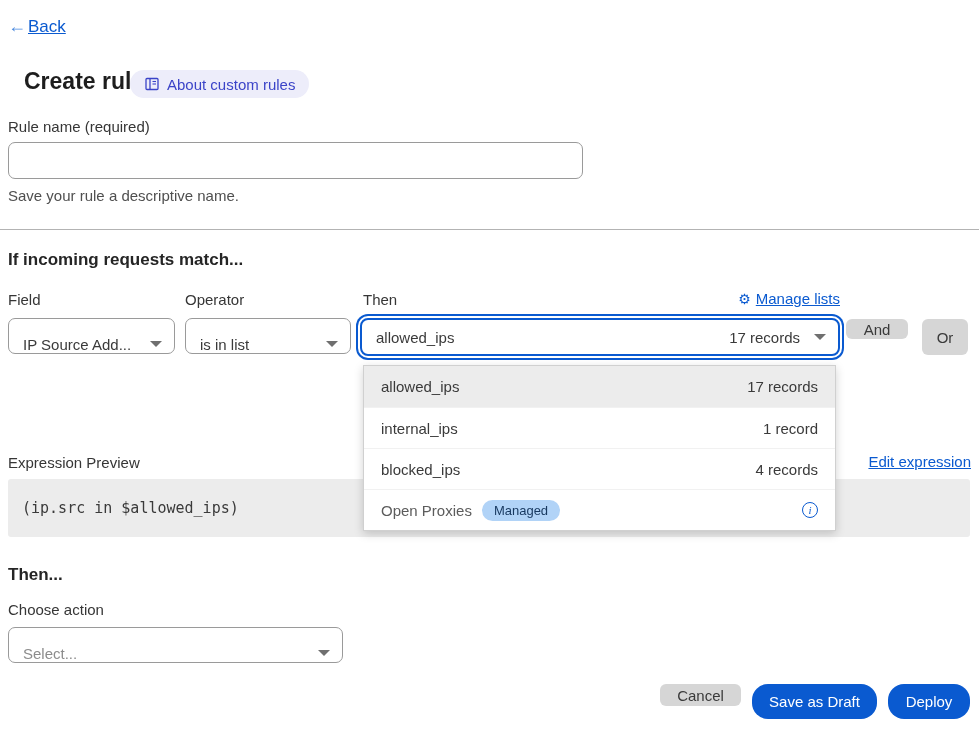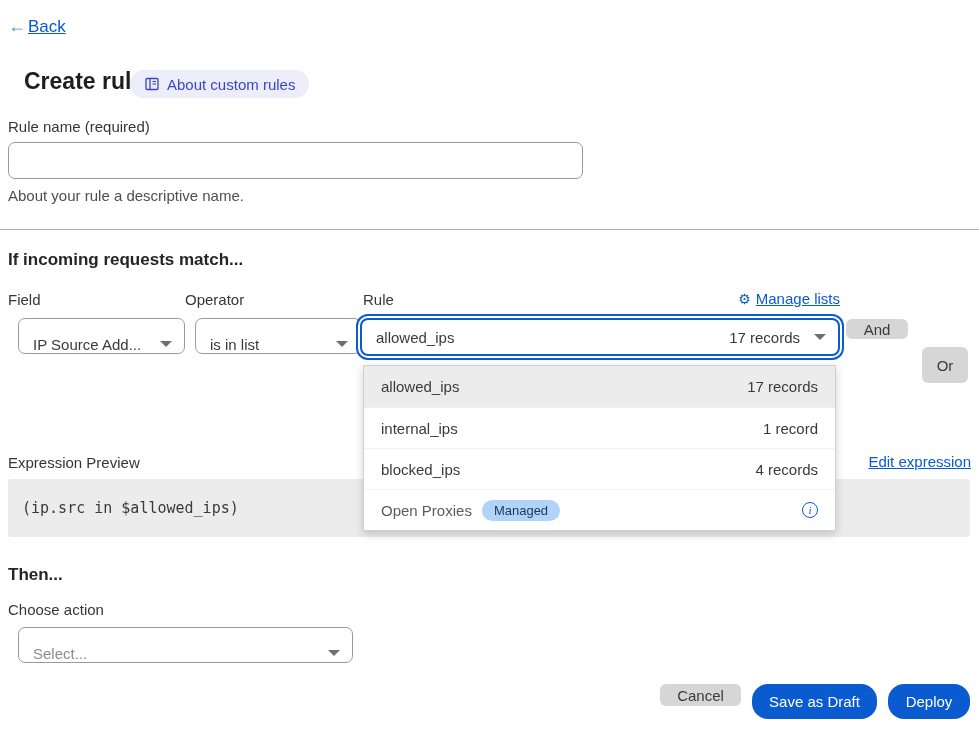--- a/index.html
+++ b/index.html
@@ -24,21 +24,21 @@
   .field-label { font-size:15px; color:#363636; }
   .text-input { left:8px; top:142px; width:575px; height:37px; border:1px solid #9a9a9a; border-radius:7px;
                 font-size:15px; padding:0 12px; color:#333; outline:none; background:#fff; }
   .helper-text { left:8px; top:187px; font-size:15px; color:#4f4f4f; }
   .divider { left:0; top:229px; width:979px; height:1px; background:#b3b3b3; }
 
   .section-heading { font-size:17px; font-weight:700; color:#252525; }
 
   
   .select { height:36px; border:1px solid #9a9a9a; border-radius:7px; background:#fff; display:flex;
-            align-items:center; justify-content:space-between; padding:16px 12px 0 14px; cursor:pointer;margin-left:10px; }
+            align-items:center; justify-content:space-between; padding:16px 12px 0 14px; cursor:pointer; }
   .select .sel-text { font-size:15px; color:#3a3a3a; }
   .sel-placeholder { color:#8c8c8c !important; }
   .chevron { width:0; height:0; border-left:6px solid transparent; border-right:6px solid transparent;
              border-top:6px solid #6f6f6f; }
 
   
   .value-combo { left:360px; top:318px; width:480px; height:38px; background:#fff;
                  border:2px solid #0a5ad0; border-radius:8px;
                  box-shadow:0 0 0 2px #fff, 0 0 0 4px #0a5ad0;
                  display:flex; align-items:center; justify-content:space-between; padding:0 12px 0 14px; cursor:pointer; }
@@ -100,29 +100,29 @@
       <rect x="2" y="2.5" width="12" height="11" rx="1" fill="none" stroke="#3b44c8" stroke-width="1.3"></rect>
       <line x1="6" y1="2.5" x2="6" y2="13.5" stroke="#3b44c8" stroke-width="1.3"></line>
       <line x1="8.5" y1="5.5" x2="12" y2="5.5" stroke="#3b44c8" stroke-width="1.1"></line>
       <line x1="8.5" y1="8" x2="12" y2="8" stroke="#3b44c8" stroke-width="1.1"></line>
     </svg>
     <span>About custom rules</span>
   </div>
 
   <div class="abs field-label" style="left:8px; top:118px;">Rule name (required)</div>
   <input class="abs text-input" type="text" value="" style="">
-  <div class="abs helper-text">About your rule a descriptive name.</div>
+  <div class="abs helper-text">Save your rule a descriptive name.</div>
 
   <div class="abs divider"></div>
 
   <div class="abs section-heading" style="left:8px; top:250px;">If incoming requests match...</div>
 
   <div class="abs field-label" style="left:8px; top:291px;">Field</div>
   <div class="abs field-label" style="left:185px; top:291px;">Operator</div>
-  <div class="abs field-label" style="left:363px; top:291px;">Rule</div>
+  <div class="abs field-label" style="left:363px; top:291px;">Then</div>
 
   <div class="abs manage-lists">
     <span class="gear">⚙</span>
     <span class="link">Manage lists</span>
   </div>
 
   <div class="abs select" style="left:8px; top:318px; width:167px;">
     <span class="sel-text">IP Source Add...</span>
     <span class="chevron"></span>
   </div>
@@ -134,21 +134,21 @@
 
   <div class="abs value-combo">
     <span class="sel-text">allowed_ips</span>
     <span class="combo-right">
       <span class="sel-text">17 records</span>
       <span class="chevron"></span>
     </span>
   </div>
 
   <button class="abs gray-btn" style="left:846px; top:319px; width:62px; height:20px;">And</button>
-  <button class="abs gray-btn" style="left:922px; top:319px; width:46px; height:36px;margin-top:28px;">Or</button>
+  <button class="abs gray-btn" style="left:922px; top:319px; width:46px; height:36px;">Or</button>
 
   <div class="abs dropdown-panel">
     <div class="dd-row selected">
       <span class="dd-name">allowed_ips</span>
       <span class="dd-count">17 records</span>
     </div>
     <div class="dd-row">
       <span class="dd-name">internal_ips</span>
       <span class="dd-count">1 record</span>
     </div>

